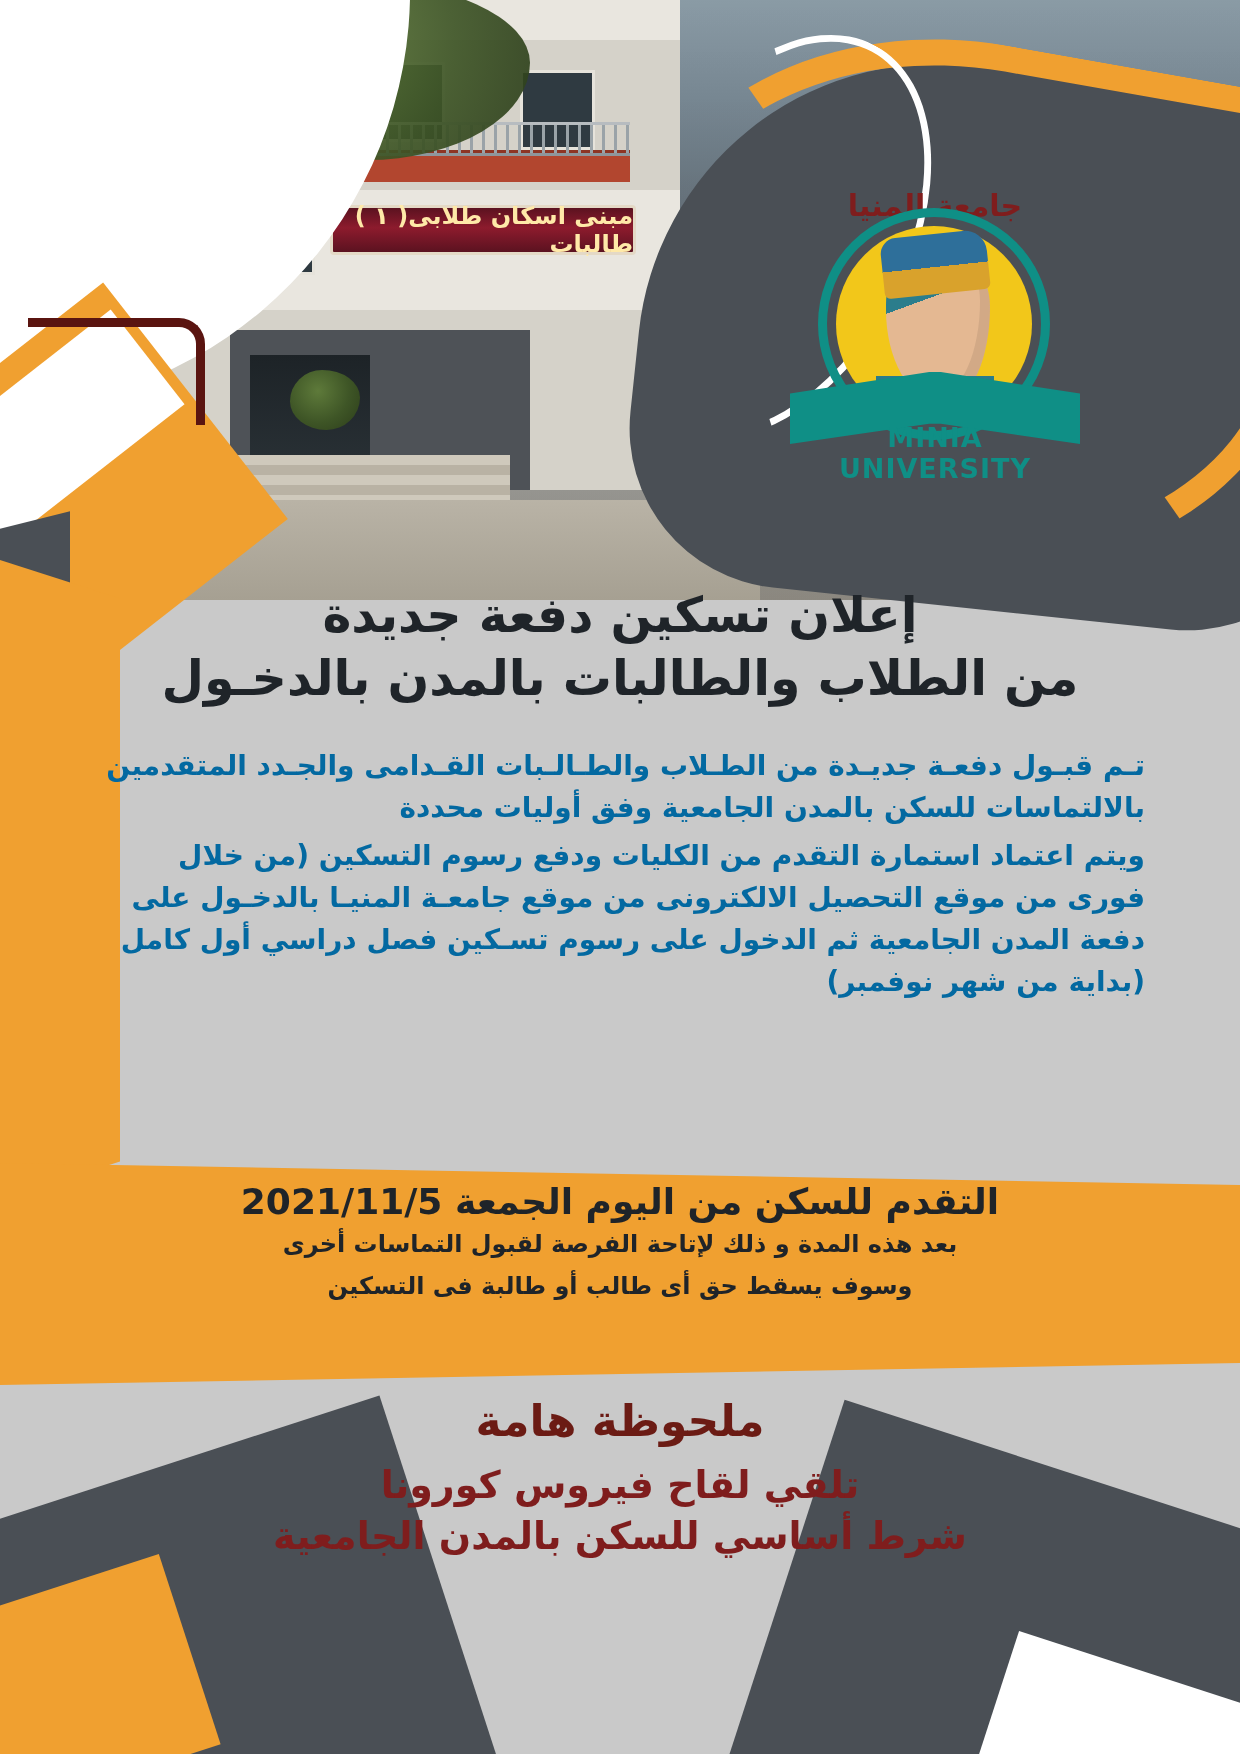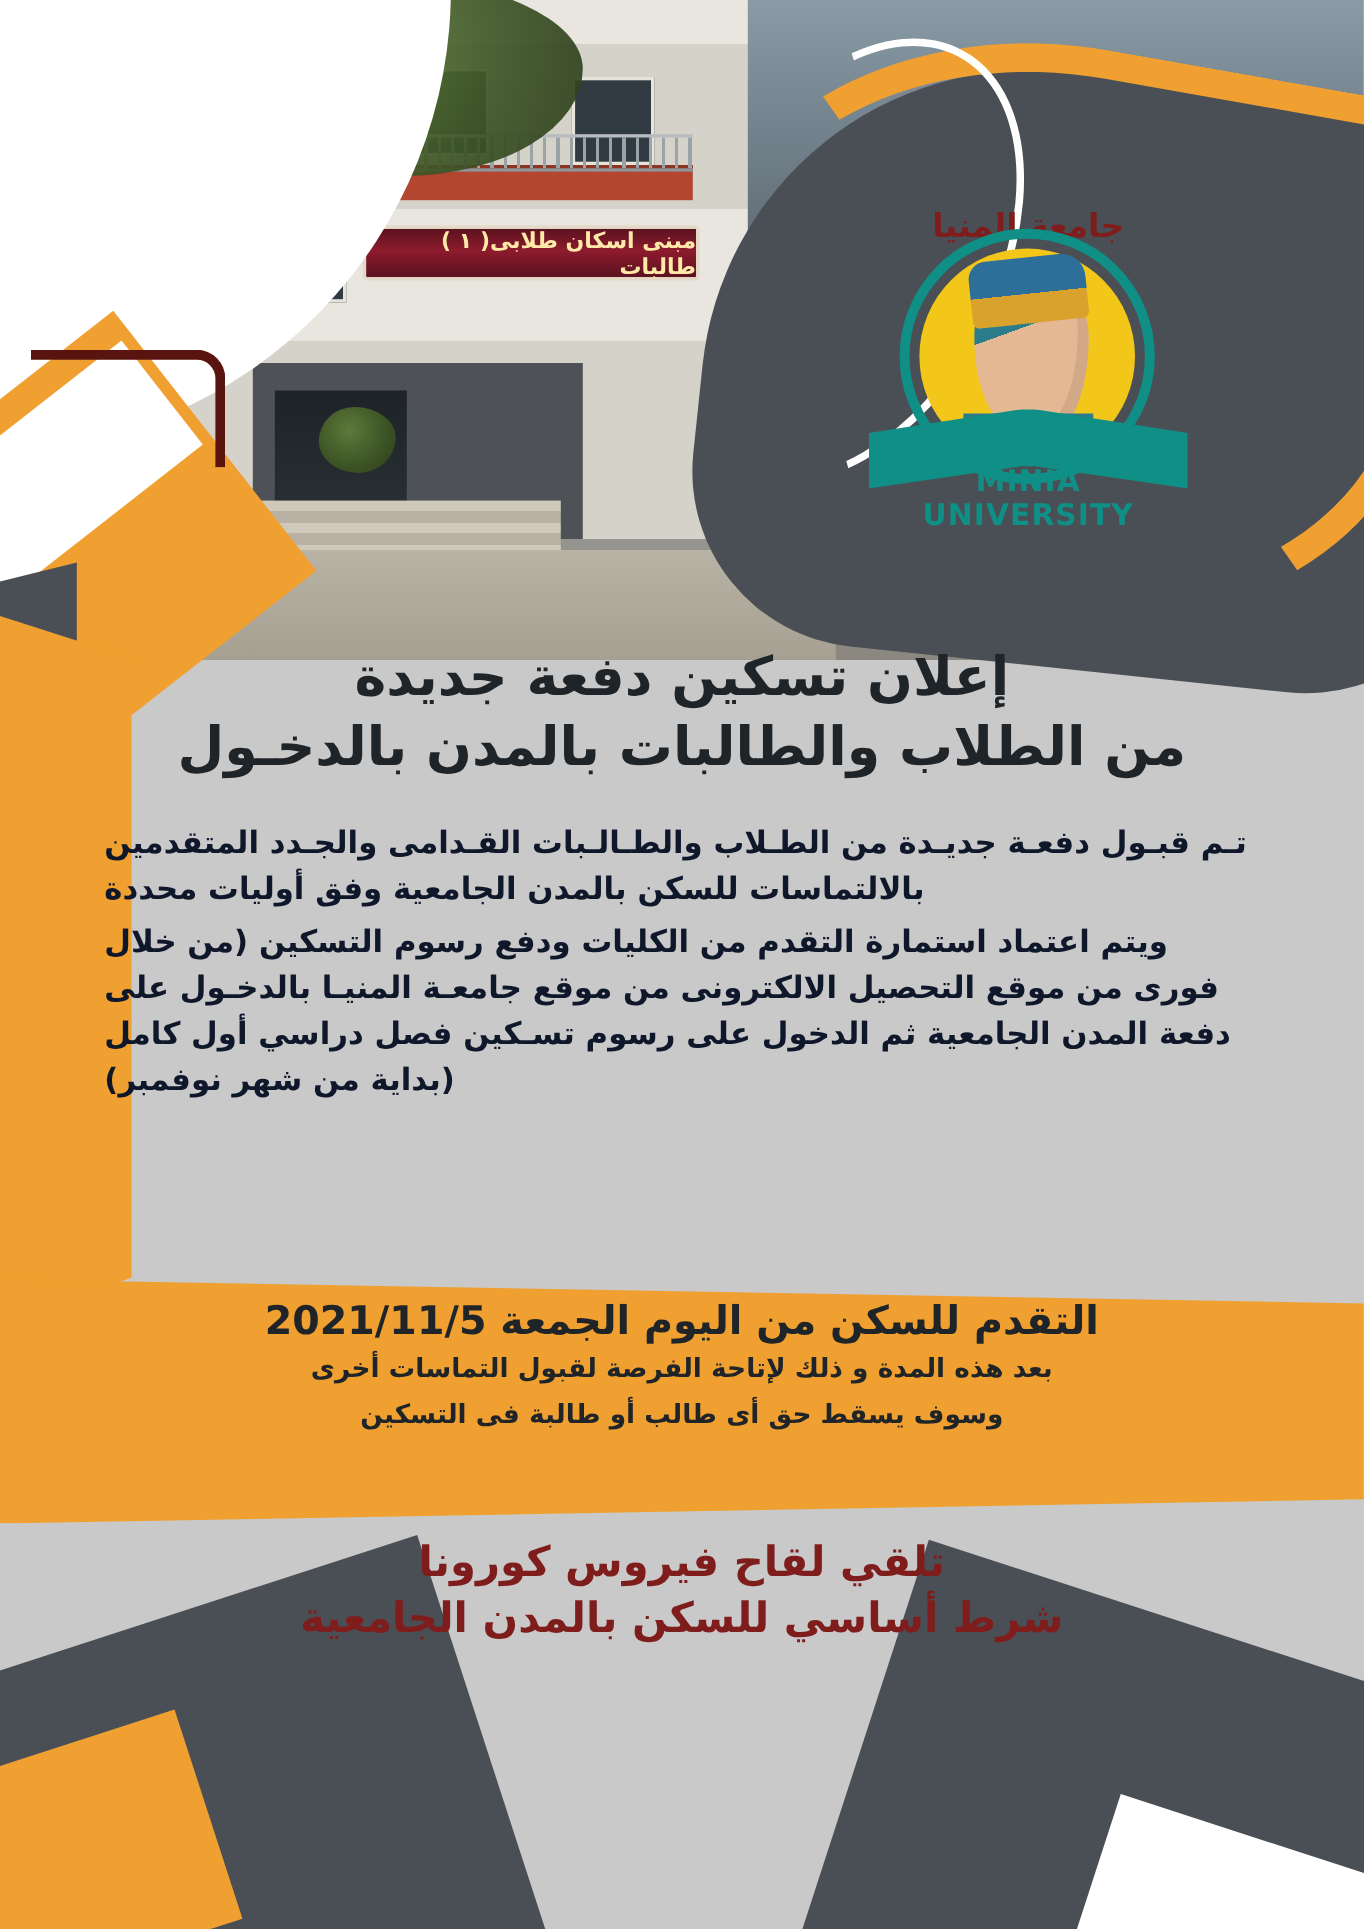--- a/index.html
+++ b/index.html
@@ -257,22 +257,22 @@
     text-align: center;
     color: #1f2429;
     font-size: 49px;
     line-height: 1.28;
     font-weight: 900;
   }
   .body-text {
     position: absolute;
     top: 745px; left: 95px;
     width: 1050px;
-    text-align: left;
-    color: #0f172a;
+    text-align: right;
+    color: #0369a1;
     font-size: 28px;
     line-height: 1.5;
     font-weight: bold;
   }
   .body-text p { margin: 0 0 2px 0; }
   .body-text .p2 { margin-top: 4px; }
   .body-text .p3 { margin-top: 6px; }
 
   
   .date-band {
@@ -367,21 +367,21 @@
     <div class="win" style="top:205px; left:250px; width:65px; height:70px;"></div>
 
     <div class="balc" style="top:140px; left:60px; width:240px; height:30px;"></div>
     <div class="balc" style="top:150px; left:350px; width:280px; height:28px;"></div>
     <div class="rail" style="top:112px; left:60px; width:240px; height:30px;"></div>
     <div class="rail" style="top:122px; left:350px; width:280px; height:28px;"></div>
 
     <div class="bld dark" style="top:330px; left:230px; width:300px; height:160px;"></div>
     <div class="door" style="top:355px; left:250px; width:120px; height:135px;"></div>
 
-    <div class="sign" style="top:205px; left:330px; width:300px; height:44px; font-size:20px;text-align:right;">مبنى اسكان طلابى( ١ ) طالبات</div>
+    <div class="sign" style="top:205px; left:330px; width:300px; height:44px; font-size:24px;text-align:right;">مبنى اسكان طلابى( ١ ) طالبات</div>
 
     <div class="tree" style="top:-20px; left:190px; width:340px; height:180px; opacity:.92;"></div>
     <div class="tree" style="top:0px; left:0px; width:180px; height:150px; opacity:.9;"></div>
     <div class="tree" style="top:370px; left:290px; width:70px; height:60px;"></div>
 
     <div class="stairs" style="top:455px; left:210px; width:300px; height:55px;"></div>
     <div class="ground" style="top:500px; left:0; width:760px; height:110px;"></div>
   </div>
 
   <div class="shape white-corner-tl"></div>
@@ -424,17 +424,18 @@
     <div class="date-sub" style="margin-top:2px;">بعد هذه المدة و ذلك لإتاحة الفرصة لقبول التماسات أخرى</div>
     <div class="date-sub">وسوف يسقط حق أى طالب أو طالبة فى التسكين</div>
   </div>
 
   <div class="shape dark-bottom-left"></div>
   <div class="shape orange-bottom-left"></div>
   <div class="shape dark-bottom-right"></div>
   <div class="shape white-bottom-right"></div>
 
   <div class="note">
+    <div class="note-title">ملحوظة هامة</div>
     <div class="note-body">تلقي لقاح فيروس كورونا</div>
     <div class="note-body">شرط أساسي للسكن بالمدن الجامعية</div>
   </div>
 
 </div>
 
 </body></html>

